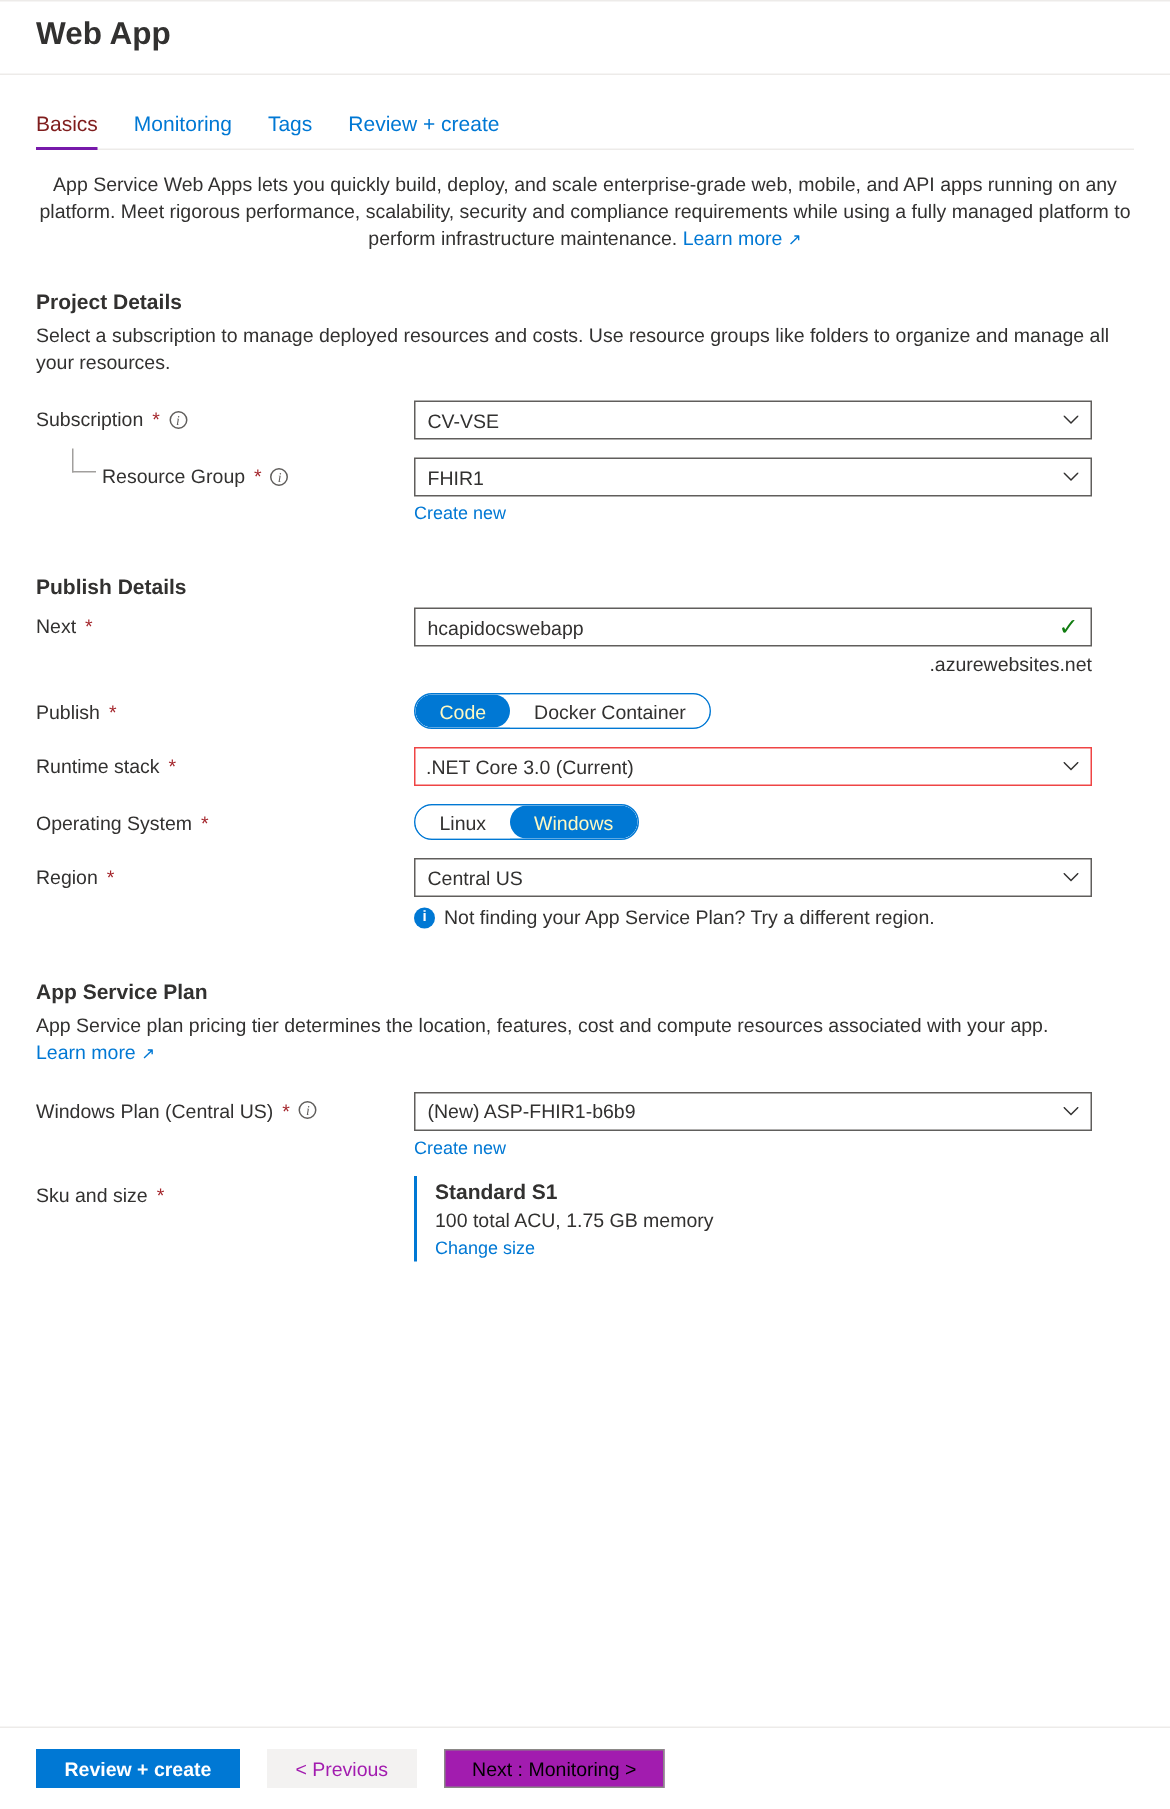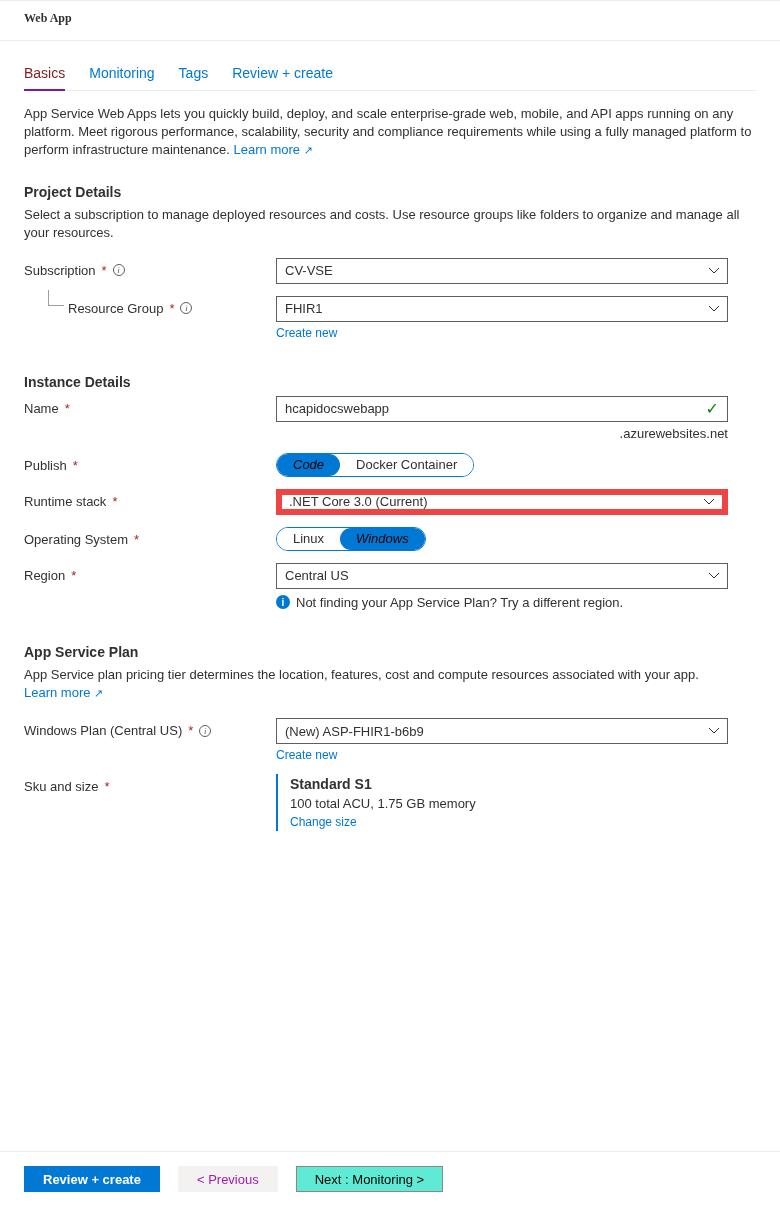--- a/index.html
+++ b/index.html
@@ -9,41 +9,41 @@
     font-size: 13px;
     color: #323130;
     background: #fff;
     width: 780px;
   }
   .top-border { border-top: 1px solid #edebe9; }
   .page-header {
     padding: 10px 24px 14px;
     border-bottom: 1px solid #edebe9;
   }
-  .page-title { font-size: 12px; font-weight: 600; font-family: Liberation Serif, serif; }
+  .page-title { font-size: 21px; font-weight: 600; }
   .content { padding: 0 24px; }
   .tabs {
     display: flex;
     gap: 24px;
     padding-top: 20px;
     border-bottom: 1px solid #edebe9;
   }
   .tab {
     padding: 4px 0 8px;
     font-size: 14px;
     color: #0078d4;
     cursor: pointer;
     border-bottom: 2px solid transparent;
     margin-bottom: -1px;
   }
   .tab.active {
     color: #7f1d1d;
     border-bottom-color: #7719aa;
   }
-  .intro { padding: 14px 0 10px; line-height: 1.4; }
+  .intro { padding: 14px 0 10px; line-height: 1.4; text-align: center; }
   .link { color: #0078d4; text-decoration: none; cursor: pointer; }
   .ext-icon { font-size: 11px; vertical-align: 0; }
   .section-title { font-size: 14px; font-weight: 600; padding-top: 14px; }
   .section-desc { padding: 6px 0 10px; line-height: 1.4; }
   .form-row { display: flex; align-items: flex-start; padding: 6px 0; }
   .form-label { width: 252px; padding-top: 5px; display: flex; align-items: center; gap: 6px; }
   .form-label.indent { padding-left: 44px; position: relative; }
   .tree-line {
     position: absolute; left: 24px; top: -6px; width: 16px; height: 16px;
     border-left: 1px solid #a19f9d; border-bottom: 1px solid #a19f9d;
@@ -53,55 +53,55 @@
     display: inline-flex; align-items: center; justify-content: center;
     width: 12px; height: 12px; border: 1px solid #605e5c; border-radius: 50%;
     font-size: 9px; color: #605e5c; font-style: italic; font-family: serif;
   }
   .form-control { flex: 1; max-width: 452px; }
   .select, .text-input {
     width: 100%; height: 26px; border: 1px solid #605e5c;
     background: #fff; display: flex; align-items: center;
     padding: 0 8px; font-size: 13px; position: relative;
   }
-  .select.focused { border: 6px solid #ef4444; padding: 0 7px; }
+  .select.focused { border: 1px solid #ef4444; padding: 0 7px; }
   .chevron {
     position: absolute; right: 8px; top: 50%; transform: translateY(-50%);
     width: 10px; height: 6px;
   }
   .chevron svg { display: block; }
   .check-icon { position: absolute; right: 8px; color: #107c10; font-size: 16px; }
   .suffix { text-align: right; font-size: 13px; padding-top: 4px; }
   .sub-link { font-size: 12px; padding-top: 4px; }
   .pill-group {
     display: inline-flex; border: 1px solid #0078d4; border-radius: 14px;
     overflow: hidden; height: 24px; align-items: stretch;
   }
   .pill {
     padding: 0 16px; display: flex; align-items: center; font-size: 13px;
     color: #323130; cursor: pointer; background: #fff;
   }
-  .pill.active { background: #0078d4; color: #000000; border-radius: 14px; font-style: italic; }
+  .pill.active { background: #0078d4; color: #fef9c3; border-radius: 14px; }
   .hint { display: flex; align-items: center; gap: 6px; padding-top: 6px; font-size: 13px; }
   .hint-icon {
     width: 14px; height: 14px; border-radius: 50%; background: #0078d4;
     color: #fff; display: inline-flex; align-items: center; justify-content: center;
     font-size: 10px; font-weight: bold;
   }
   .sku-box { border-left: 2px solid #0078d4; padding: 2px 0 2px 12px; }
   .sku-title { font-weight: 600; font-size: 14px; }
   .sku-desc { padding-top: 4px; }
   .footer {
     position: fixed; bottom: 0; left: 0; width: 780px;
     border-top: 1px solid #edebe9; background: #fff;
     padding: 14px 24px; display: flex; gap: 18px;
   }
   .btn {
     height: 26px; padding: 0 18px; font-size: 13px;
-    border: 1px solid #8a8886; background: #5eead4; cursor: pointer;
+    border: 1px solid #8a8886; background: #a21caf; cursor: pointer;
     display: inline-flex; align-items: center;
   }
   .btn.primary { background: #0078d4; border-color: #0078d4; color: #fff; font-weight: 600; }
   .btn.disabled { background: #f3f2f1; border-color: #f3f2f1; color: #a21caf; cursor: default; }
   .spacer { height: 300px; }
 </style>
 </head>
 <body>
 
 <div class="top-border"></div>
@@ -157,25 +157,25 @@
         <span class="chevron">
             <svg viewBox="0 0 10 6">
               <path d="M0 0 L5 5 L10 0" stroke="#323130" fill="none" stroke-width="1"></path>
             </svg>
           </span>
       </div>
       <div class="sub-link"><a class="link">Create new</a></div>
     </div>
   </div>
 
-  <div class="section-title" style="padding-top:28px">Instance Details</div>
-
-  <div class="form-row">
-    <div class="form-label">
-      <span>Name</span>
+  <div class="section-title" style="padding-top:28px">Publish Details</div>
+
+  <div class="form-row">
+    <div class="form-label">
+      <span>Next</span>
       <span class="required">*</span>
     </div>
     <div class="form-control">
       <div class="text-input">
         <span>hcapidocswebapp</span>
         <span class="check-icon">✓</span>
       </div>
       <div class="suffix">.azurewebsites.net</div>
     </div>
   </div>

